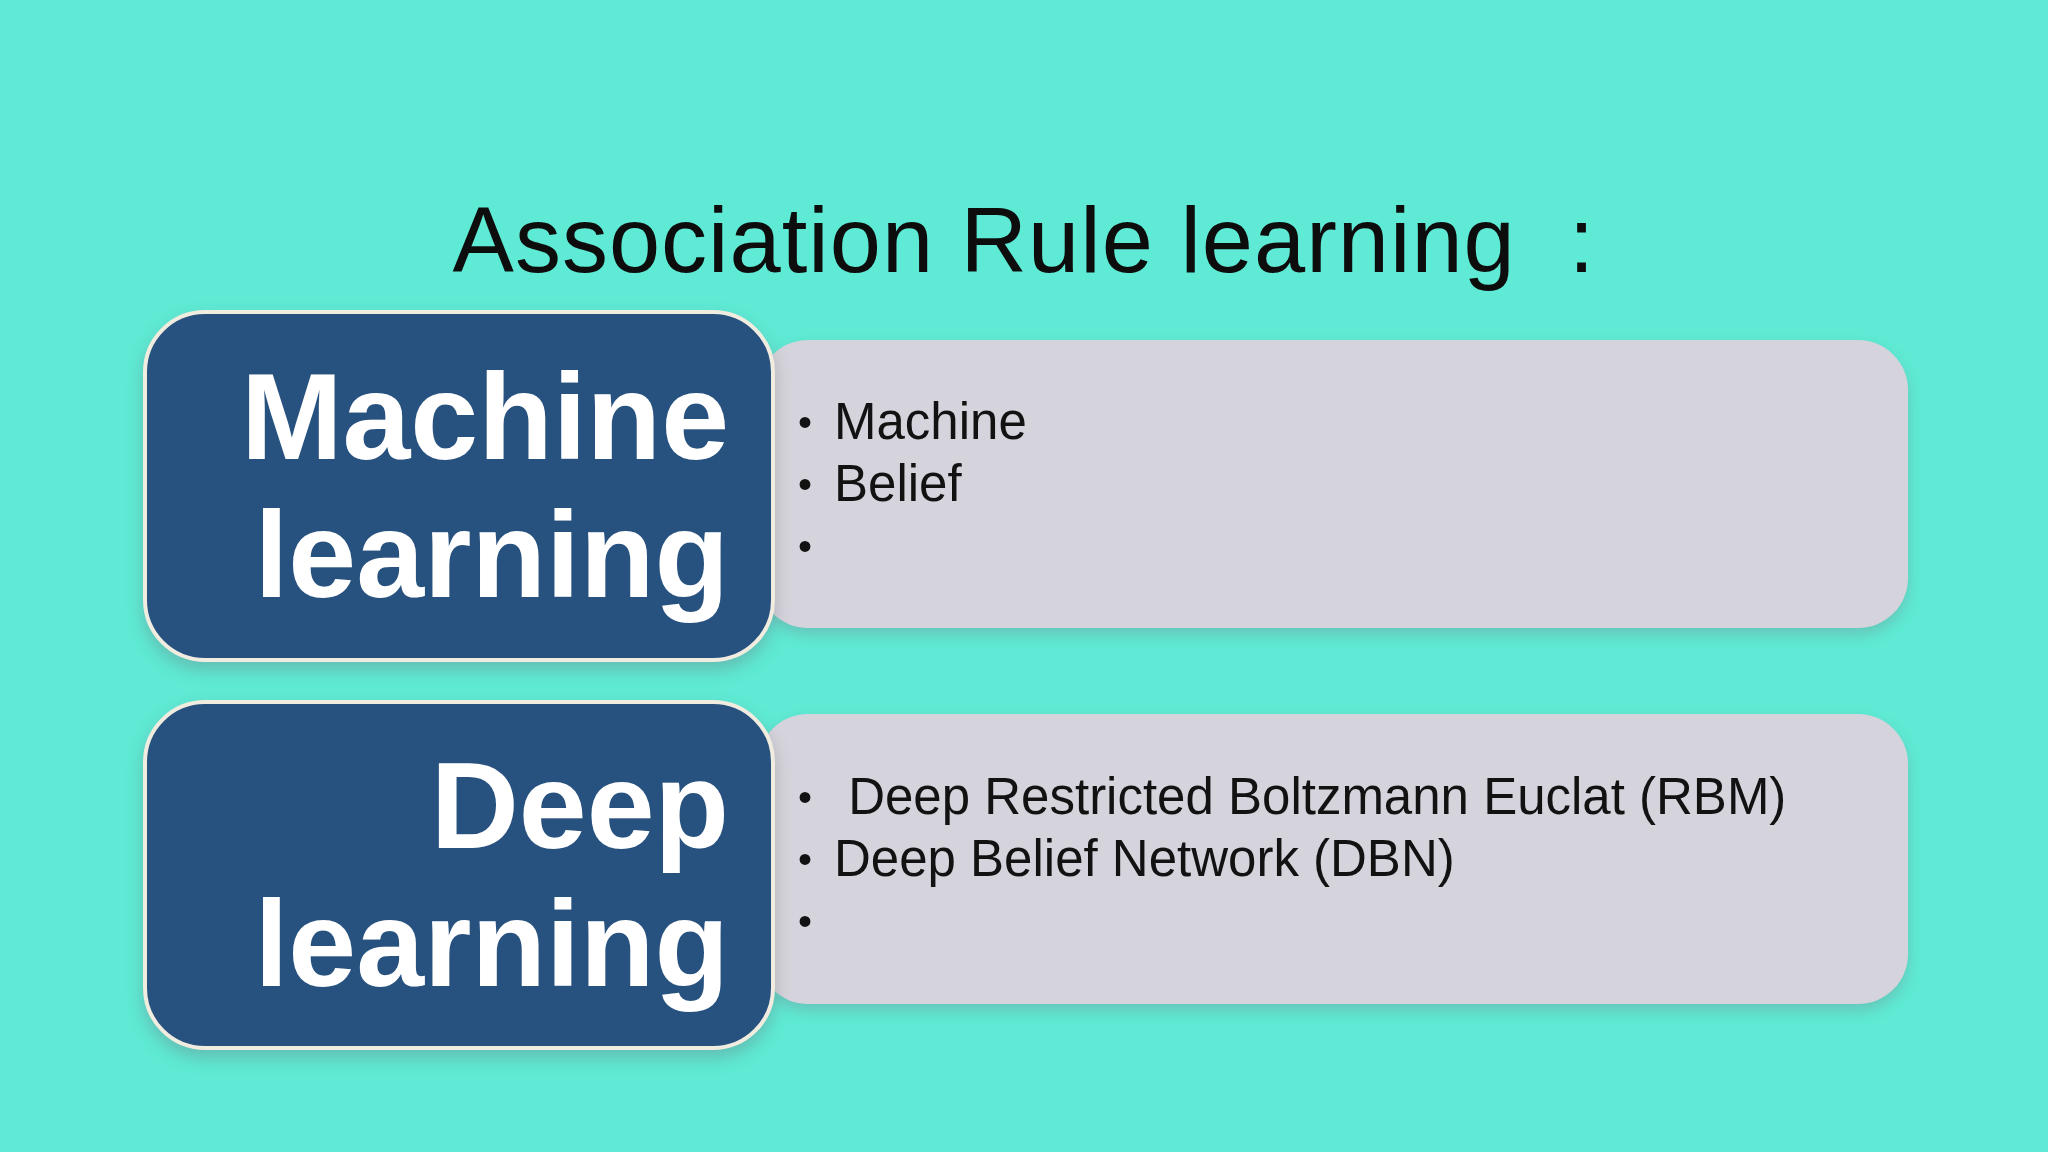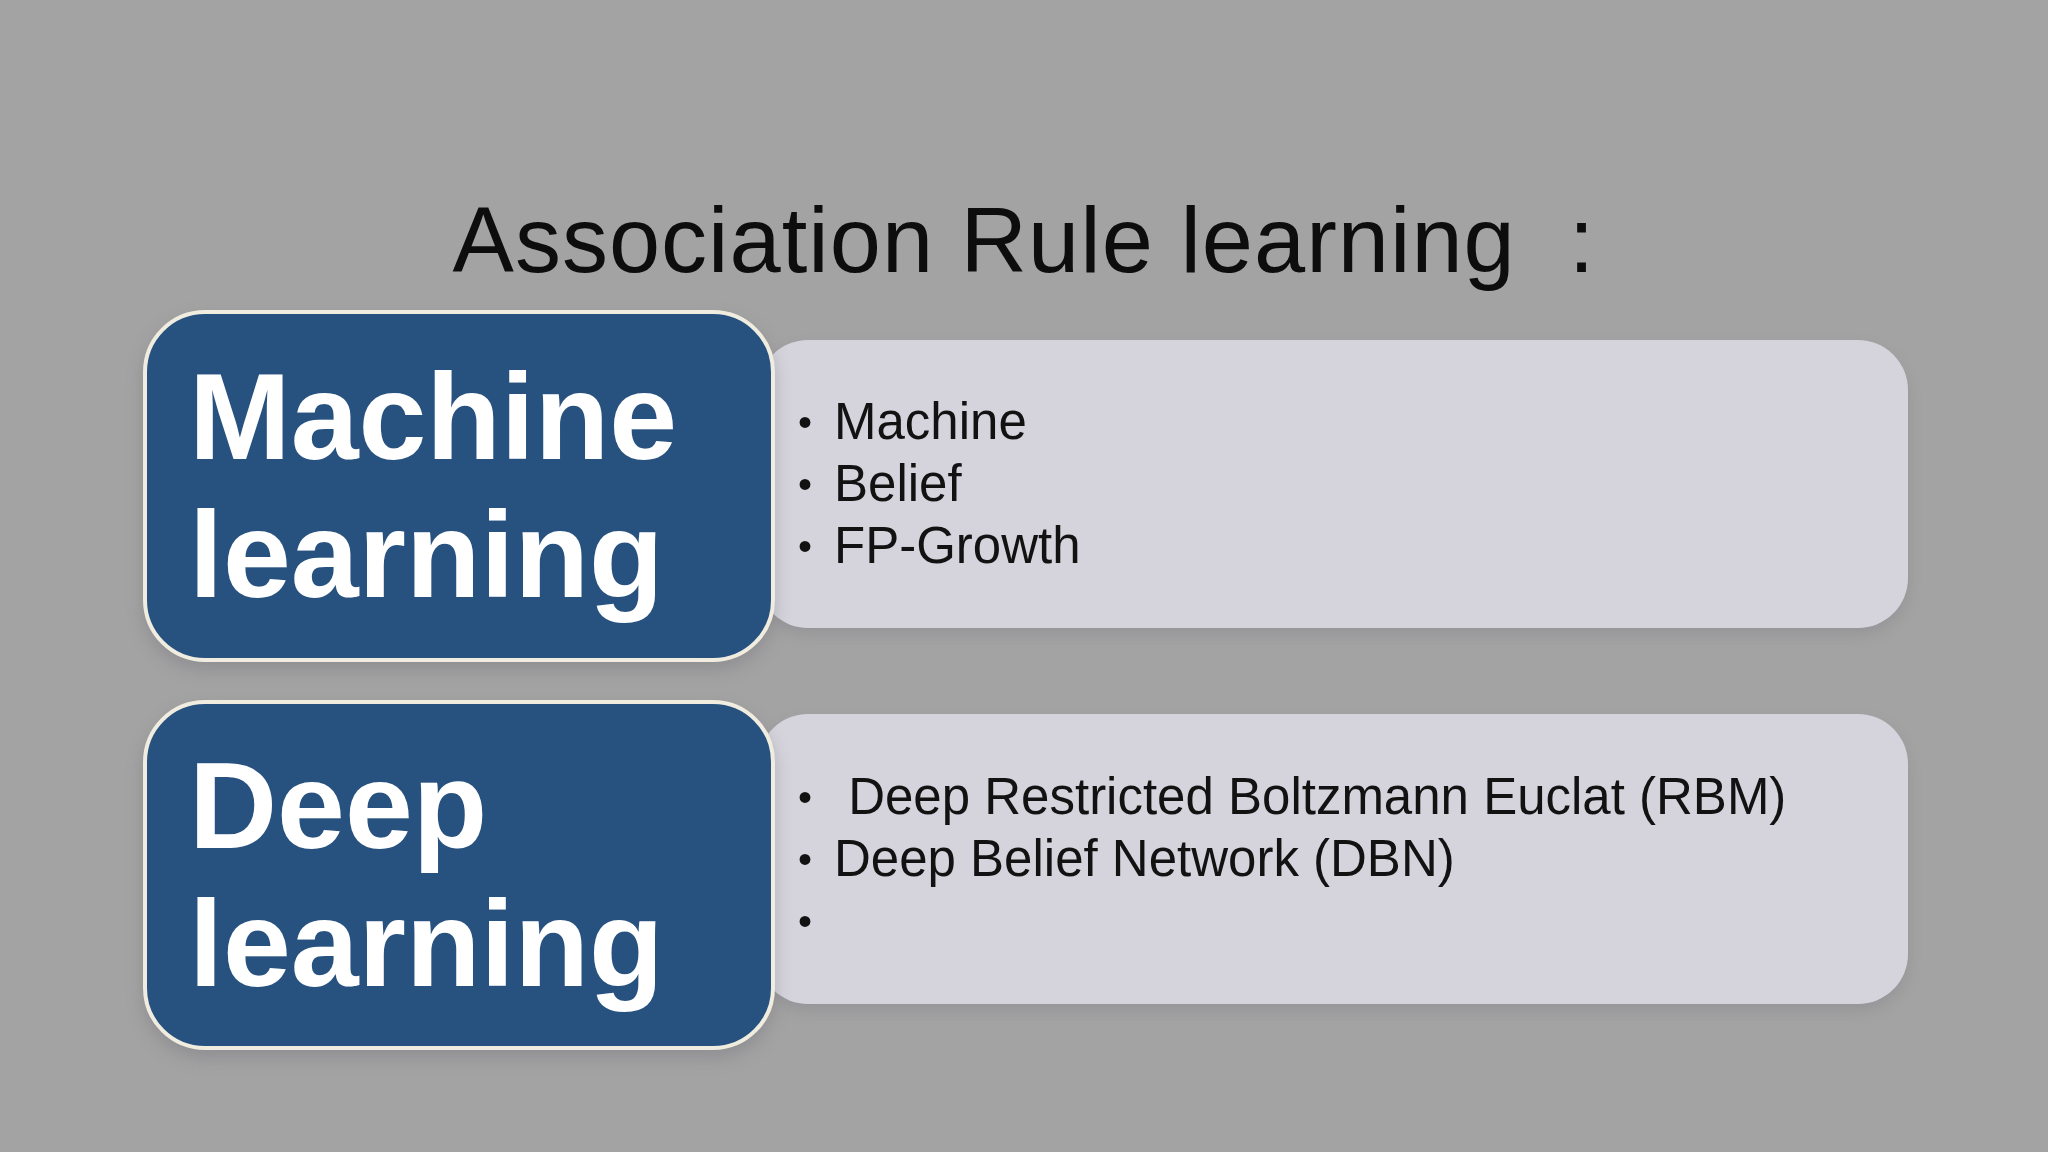--- a/index.html
+++ b/index.html
@@ -4,21 +4,21 @@
 <style>
   html, body {
     margin: 0;
     padding: 0;
     background: #ffffff;
   }
   .stage {
     position: relative;
     width: 2048px;
     height: 1152px;
-    background: #a3a3a3;
+    background: #5eead4;
     overflow: hidden;
     font-family: "Liberation Sans", sans-serif;
   }
   .slide-title {
     position: absolute;
     left: 0;
     top: 118px;
     width: 2048px;
     text-align: center;
     font-size: 92px;
@@ -40,21 +40,21 @@
     display: flex;
     align-items: center;
     justify-content: center;
     z-index: 2;
   }
   .label-block .label-text {
     color: #ffffff;
     font-weight: bold;
     font-size: 122px;
     line-height: 138px;
-    text-align: left;
+    text-align: right;
     max-width: 540px;
   }
   .block-1 { top: 310px; height: 352px; }
   .block-2 { top: 700px; height: 350px; }
   .list-bar {
     position: absolute;
     left: 758px;
     width: 1150px;
     background: #d5d4dc;
     border-radius: 50px;
@@ -102,21 +102,20 @@
     <div class="bullet-item">
       <span class="bullet-glyph">•</span>
       <span class="item-text">Machine</span>
     </div>
     <div class="bullet-item">
       <span class="bullet-glyph">•</span>
       <span class="item-text">Belief</span>
     </div>
     <div class="bullet-item">
       <span class="bullet-glyph">•</span>
-      <span class="item-text">FP-Growth</span>
     </div>
   </div>
 
   <div class="label-block block-2">
     <div class="label-text">Deep learning</div>
   </div>
 
   <div class="list-bar bar-2">
     <div class="bullet-item">
       <span class="bullet-glyph">•</span>

